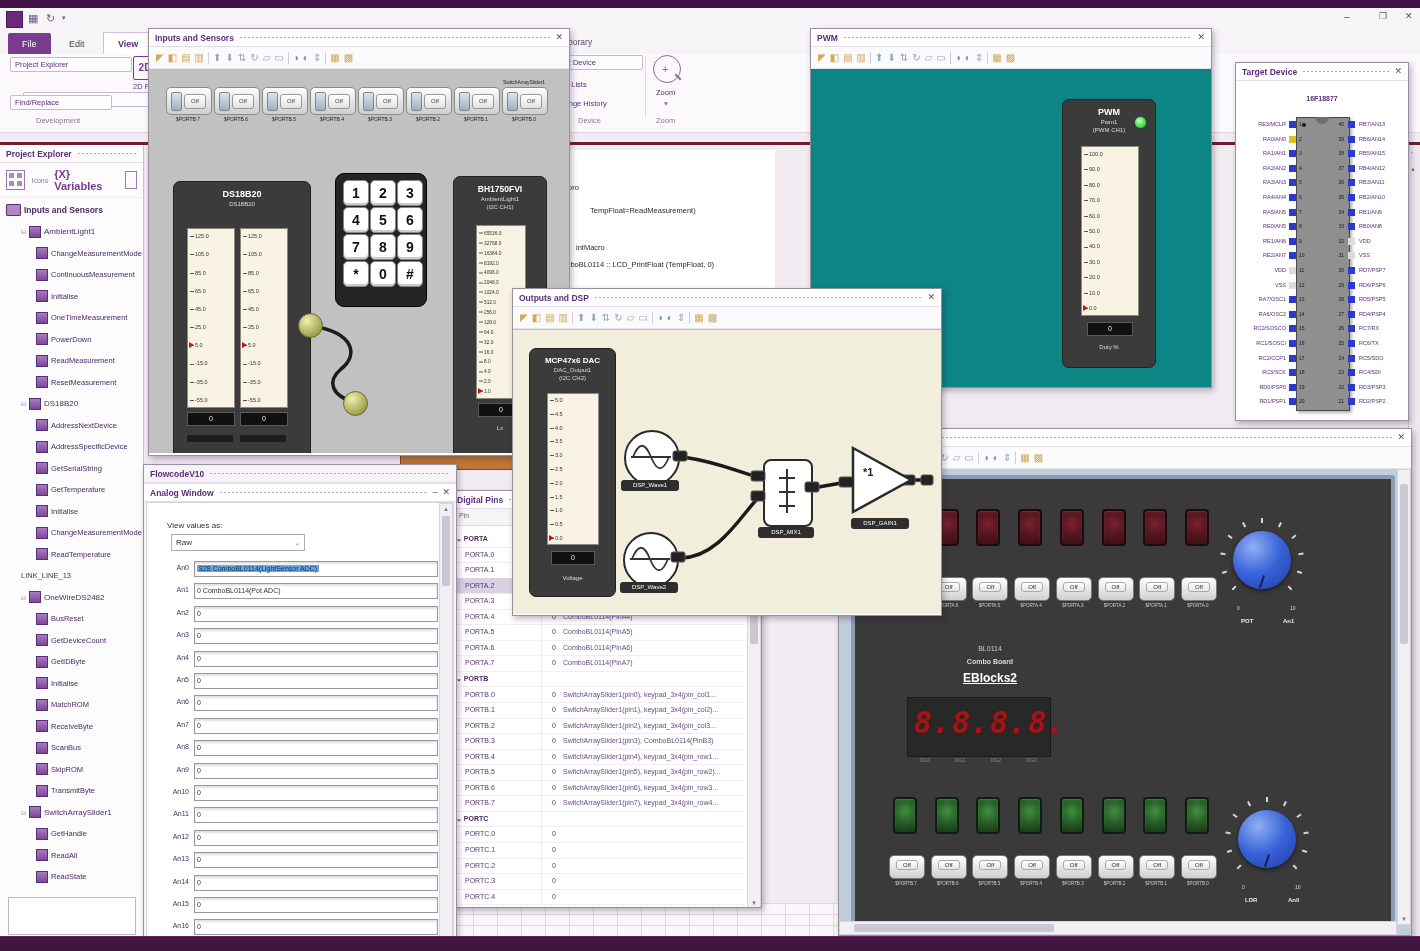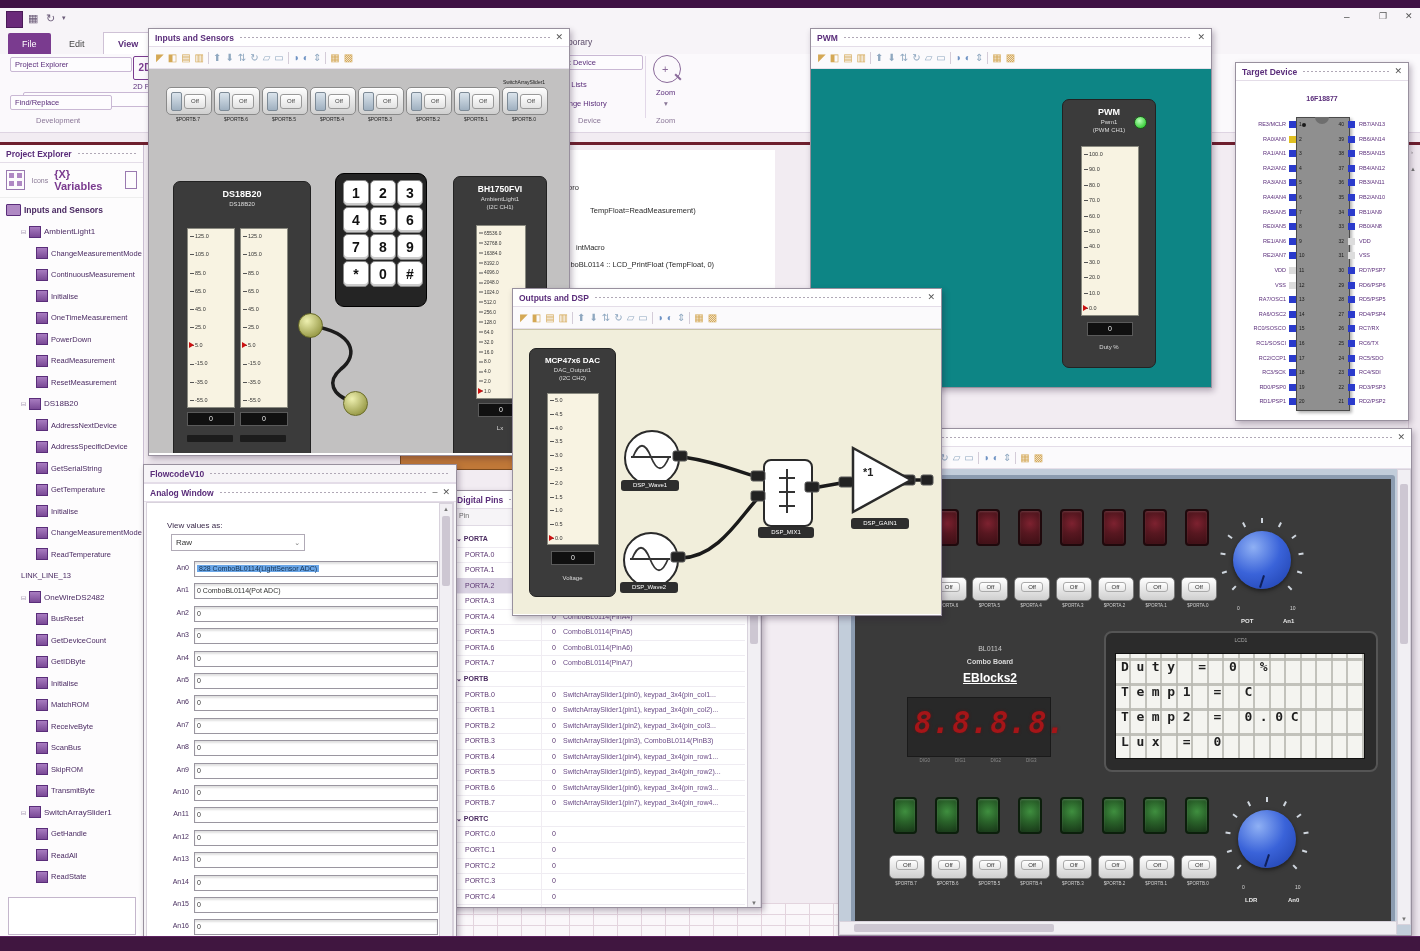--- a/index.html
+++ b/index.html
@@ -728,30 +728,20 @@
               <span class="segd">8.</span>
             </div>
         </div>
         <div id="seg-labels" style="position:absolute;left:52px;top:279px;width:142px;display:flex;justify-content:space-around;">
             <span style="font-size: 4.5px; color: rgb(138, 138, 138);">DIG0</span>
             <span style="font-size: 4.5px; color: rgb(138, 138, 138);">DIG1</span>
             <span style="font-size: 4.5px; color: rgb(138, 138, 138);">DIG2</span>
             <span style="font-size: 4.5px; color: rgb(138, 138, 138);">DIG3</span>
           </div>
 
-        <div style="position:absolute;left:249px;top:152px;width:270px;height:137px;background:#2b2b2b;border:2px solid #555;border-radius:8px;">
-          <div style="position:absolute;left:0;top:4px;width:100%;text-align:center;font-size:5px;color:#aaa;">LCD1</div>
-          <div id="lcd-screen" style="position:absolute;left:9px;top:20px;width:248px;height:104px;background:#f4f4f0;border:1px solid #111;
-            background-image:repeating-linear-gradient(90deg,transparent 0 13.5px,rgba(185,185,178,.85) 13.5px 15.5px),repeating-linear-gradient(0deg,transparent 0 22px,rgba(185,185,178,.85) 22px 25px);">
-              <div class="lcdline" style="top: 2px;">Duty = 0 %</div>
-              <div class="lcdline" style="top: 27px;">Temp1 = C</div>
-              <div class="lcdline" style="top: 52px;">Temp2 = 0.0C</div>
-              <div class="lcdline" style="top: 77px;">Lux = 0</div>
-            </div>
-        </div>
 
         <div class="knobwrap" id="knob-pot" style="left:365px;top:39px;">
             <div class="knobball"></div>
             <div class="knobptr"></div>
             <div class="ktick" style="transform: rotate(-135deg);"></div>
             <div class="ktick" style="transform: rotate(-108deg);"></div>
             <div class="ktick" style="transform: rotate(-81deg);"></div>
             <div class="ktick" style="transform: rotate(-54deg);"></div>
             <div class="ktick" style="transform: rotate(-27deg);"></div>
             <div class="ktick" style="transform: rotate(0deg);"></div>

